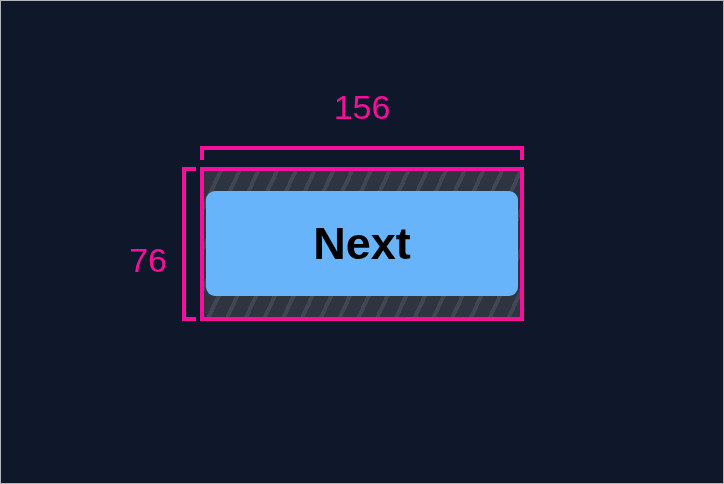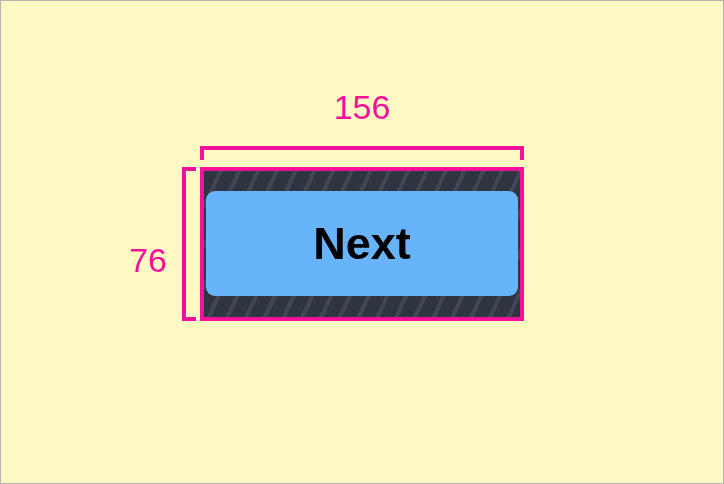--- a/index.html
+++ b/index.html
@@ -5,21 +5,21 @@
   html, body {
     margin: 0;
     padding: 0;
     background: #ffffff;
   }
 
   #canvas {
     position: relative;
     width: 724px;
     height: 484px;
-    background: #fef9c3;
+    background: #0f172a;
     box-sizing: border-box;
     border: 1px solid #b4b4b4;
     overflow: hidden;
     font-family: "Liberation Sans", sans-serif;
   }
 
   
   #element-root {
     position: absolute;
     left: 199px;

